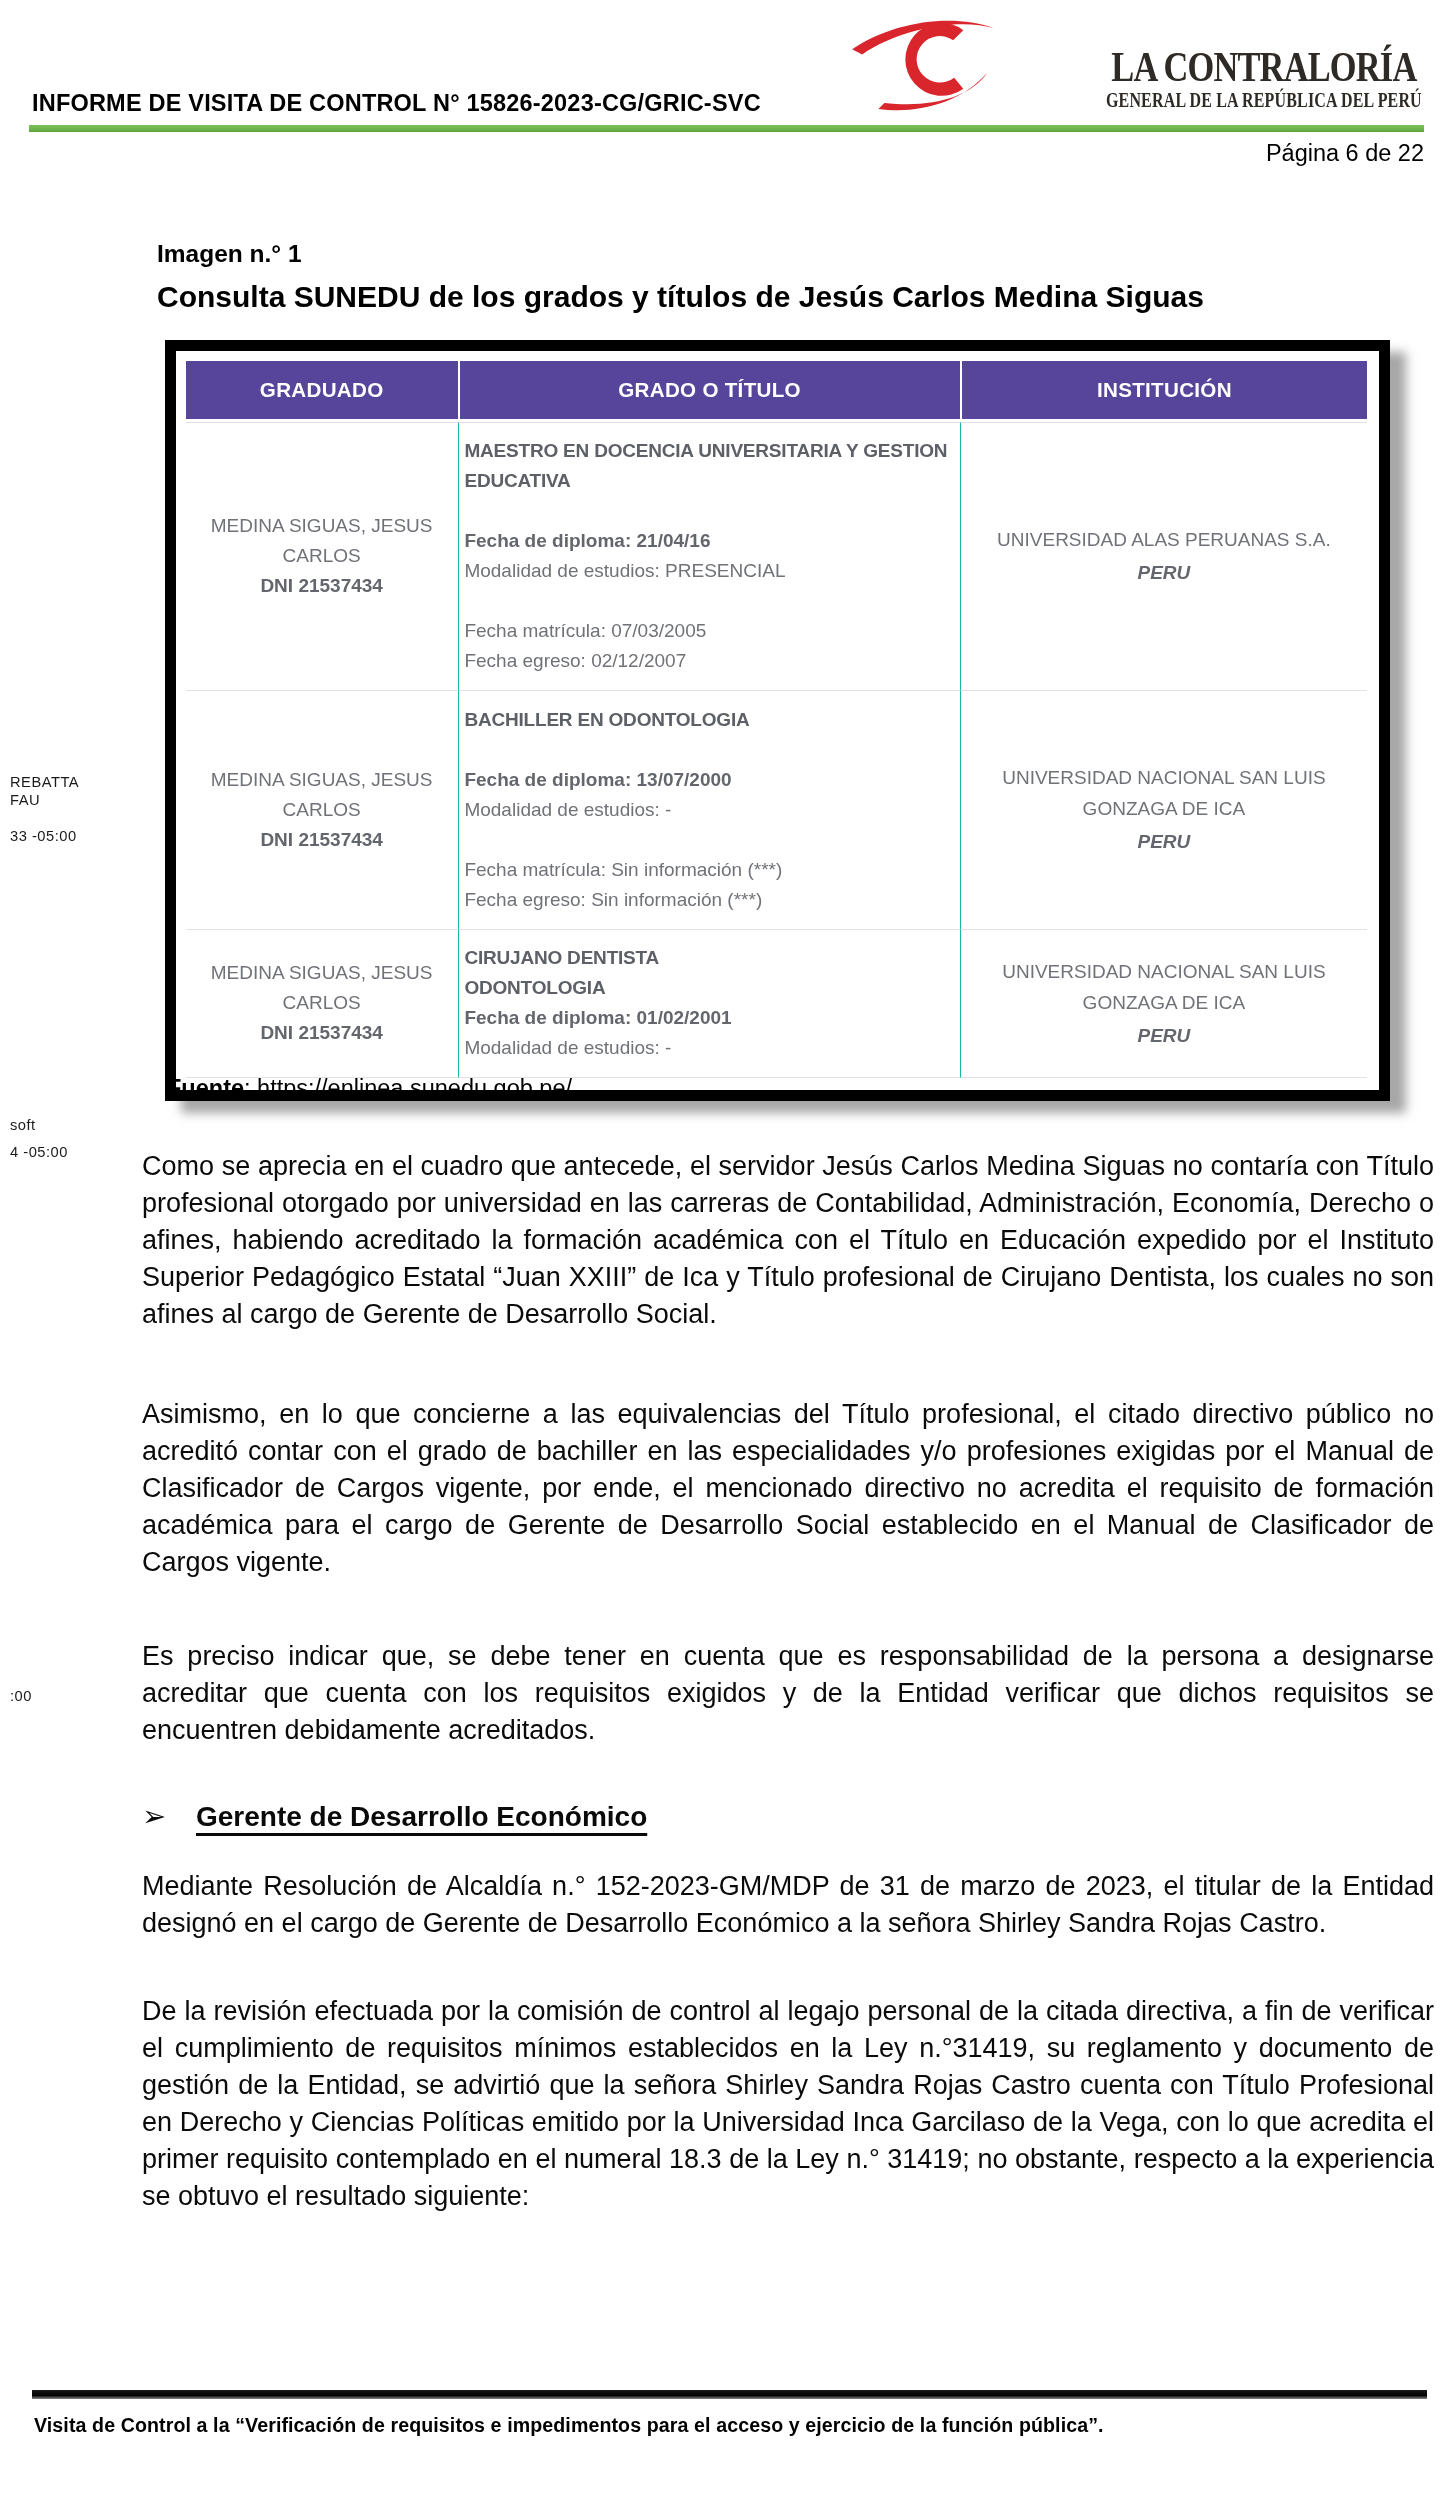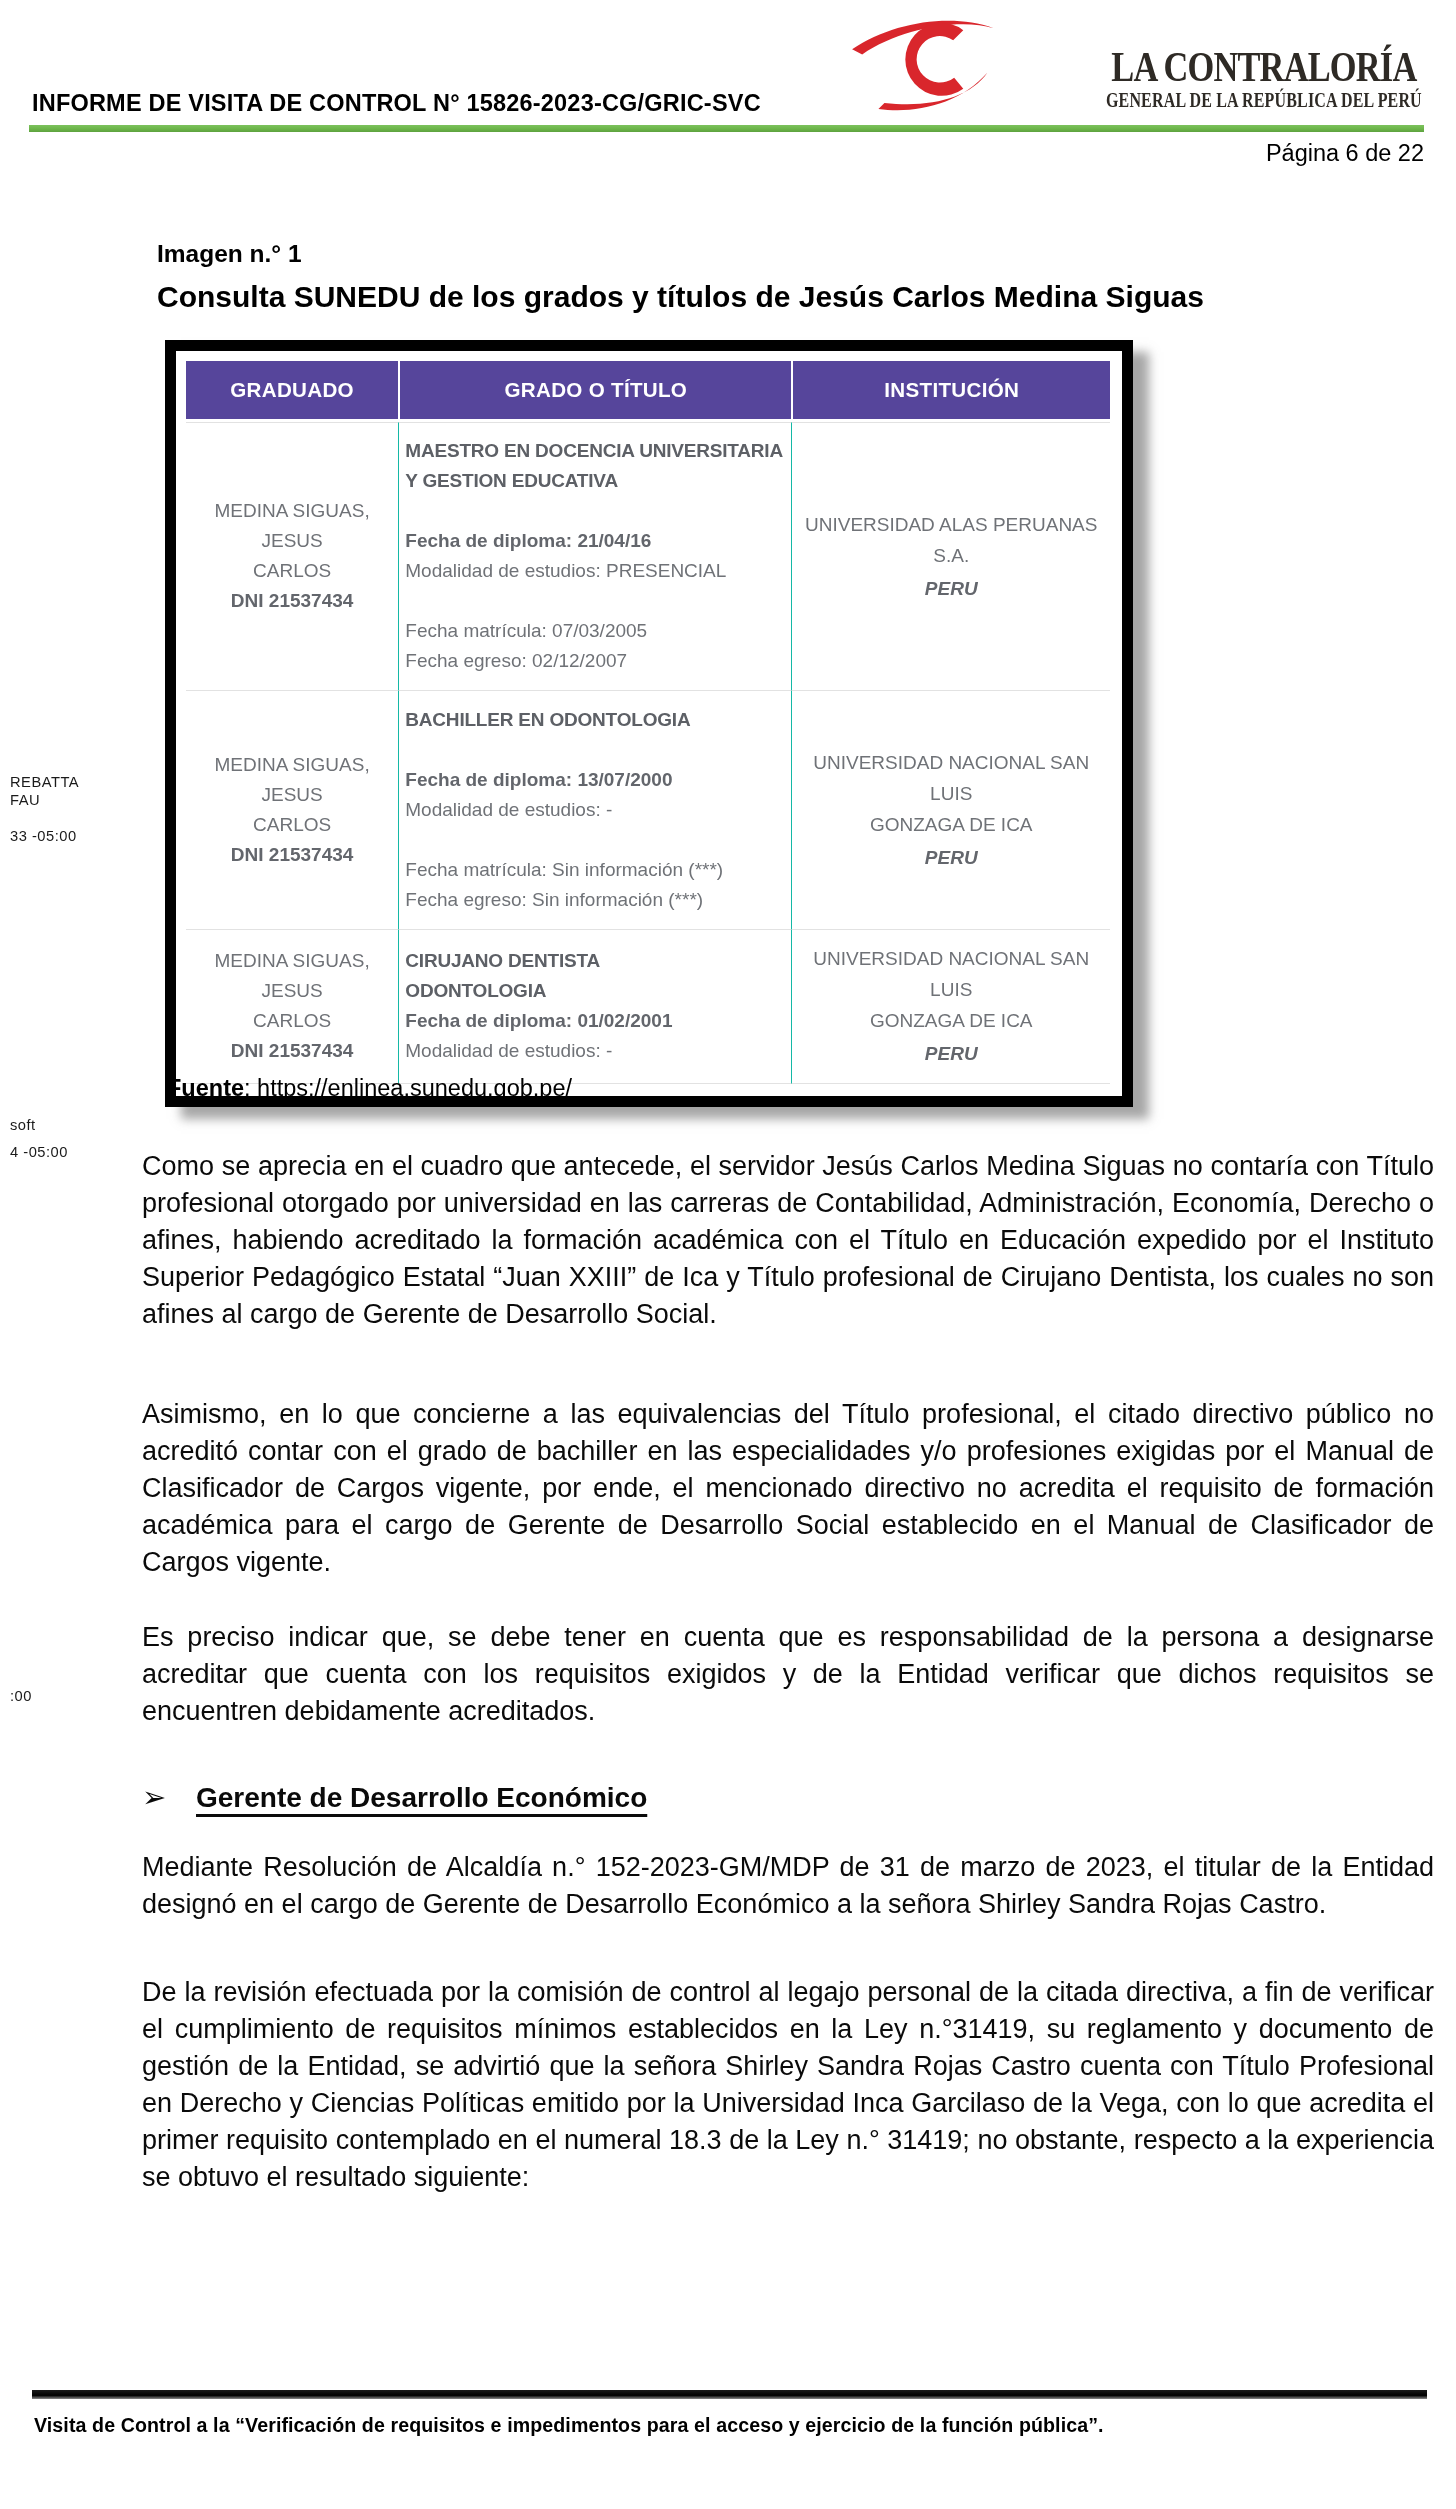--- a/index.html
+++ b/index.html
@@ -20,21 +20,21 @@
   .green-rule{position:absolute;left:29px;top:125px;width:1395px;height:6.9px;background:linear-gradient(180deg,#7cc25d,#6db54a 55%,#5da23e);}
   .page-indicator{position:absolute;top:140px;right:33px;font-size:23.5px;font-weight:normal;}
 
   
   .fig-caption{position:absolute;left:157px;width:1233px;text-align:left;font-weight:bold;}
   .fig-caption.c1{top:240px;font-size:24.5px;}
   .fig-caption.c2{top:280px;font-size:30px;}
 
   
   .table-frame{
-    position:absolute;left:165px;top:340px;width:968px;box-sizing:border-box;
+    position:absolute;left:165px;top:340px;width:1225px;box-sizing:border-box;
     border:11.8px solid #000;background:#fff;
     box-shadow:15.7px 11.8px 9.8px rgba(95,95,95,0.55);
   }
   .table-inner{padding:9.8px 11.8px 11.8px 9.8px;}
   table.sunedu{width:100%;border-collapse:separate;border-spacing:0;table-layout:fixed;}
   table.sunedu th{
     background:#56459b;color:#fff;font-size:20.6px;font-weight:bold;height:56px;
     letter-spacing:0.3px;text-align:center;vertical-align:middle;border-bottom:3.9px solid #fff;
   }
   table.sunedu th + th{border-left:2.9px solid #fff;}
@@ -61,21 +61,21 @@
   .fuente{position:absolute;left:167px;top:1075px;font-size:23.5px;}
   .fuente b{font-weight:bold;}
 
   
   .doc-body{
     position:absolute;left:142px;top:1148px;width:1292px;
     font-size:27px;line-height:37px;text-align:justify;color:#0a0a0a;
   }
   .doc-body p{margin:0;}
   .doc-body .b0{margin-bottom:63px;}
-  .doc-body .b1{margin-bottom:38px;}
+  .doc-body .b1{margin-bottom:57px;}
   .doc-body .b2{margin-bottom:49px;}
   .doc-body .b3{margin-bottom:33px;}
   .doc-body .b4{margin-bottom:51px;}
   .doc-heading{display:flex;align-items:baseline;font-weight:bold;font-size:28px;text-align:left;}
   .doc-heading .bullet{width:54px;flex:0 0 54px;font-weight:normal;font-size:29px;}
   .doc-heading .heading-text{
     text-decoration:underline;text-decoration-thickness:2.5px;text-underline-offset:6.9px;
   }
 
   

